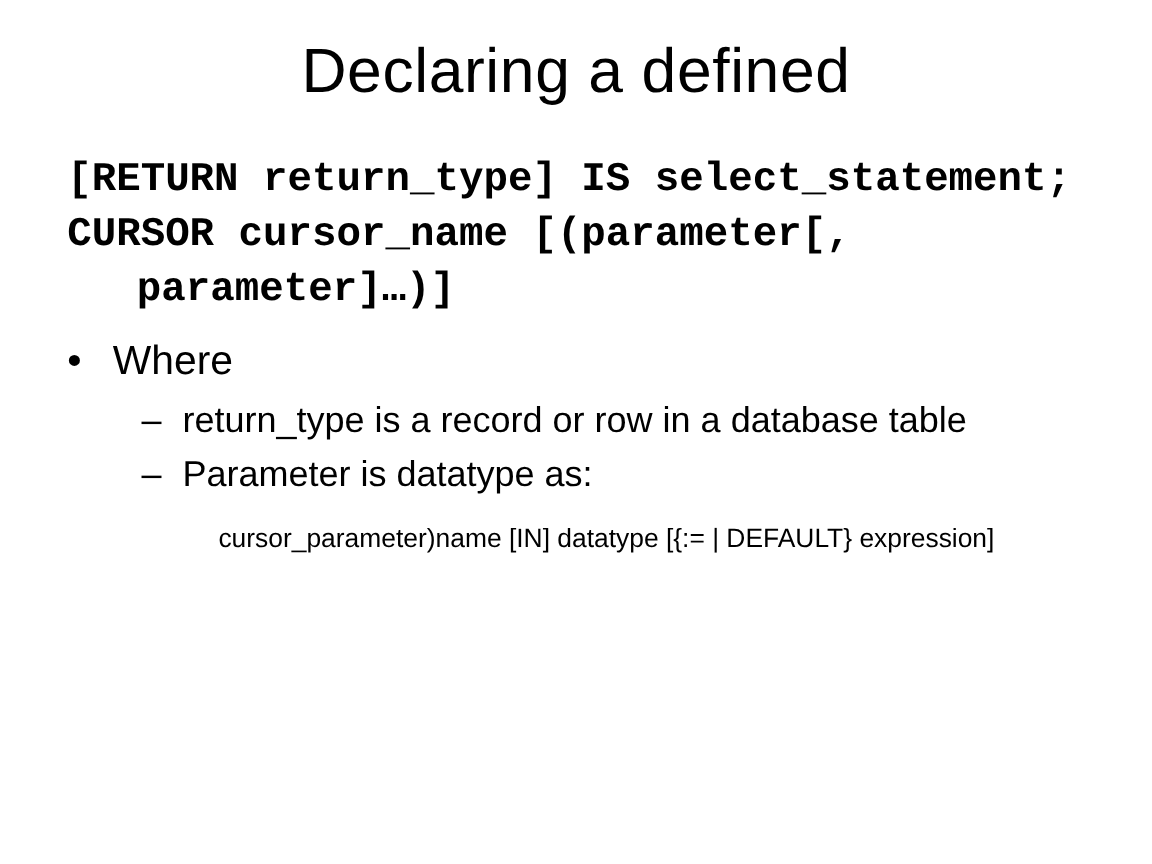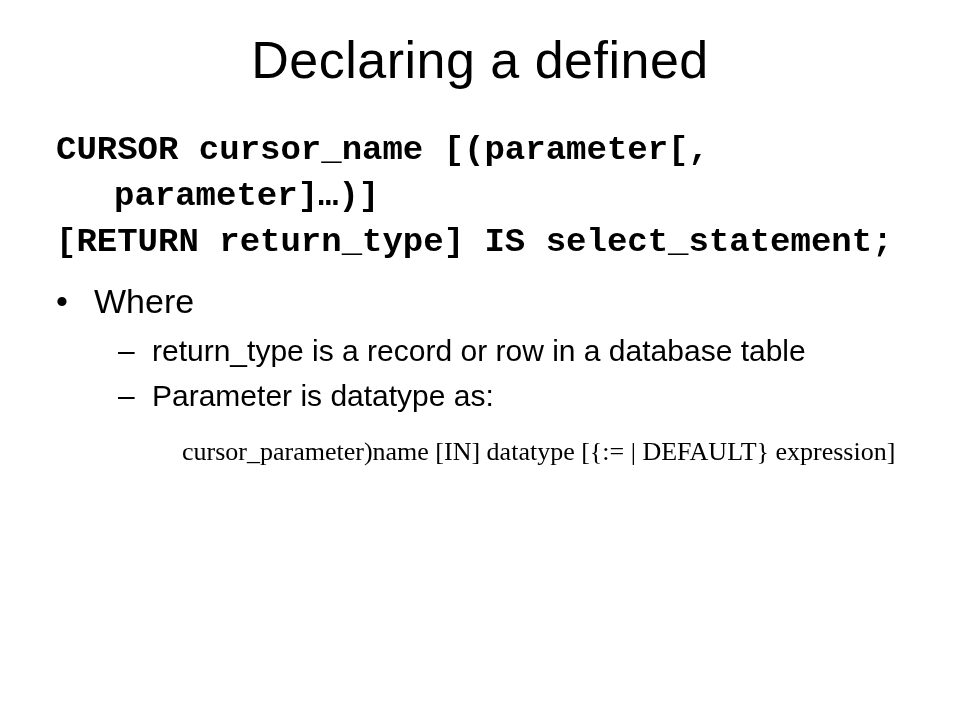--- a/index.html
+++ b/index.html
@@ -58,42 +58,42 @@
       font-size: 30px;
       line-height: 1.35;
       padding-left: 70px;
       margin-bottom: 4px;
     }
     .sub-mark {
       width: 34px;
       flex-shrink: 0;
     }
     .param-code {
-      font-family: Liberation Serif, serif;
-      font-size: 26px;
+      font-family: Liberation Sans, sans-serif;
+      font-size: 22px;
       line-height: 1.35;
       padding-left: 134px;
       margin-top: 18px;
     }
     .param-indent {
       display: block;
       padding-left: 62px;
       text-indent: -62px;
     }
   </style>
 </head>
 <body>
 
 <h1 class="title">Declaring a defined</h1>
 
 <div class="body-content">
 
   <div class="code-block">
+    <span class="code-indent">[RETURN return_type] IS select_statement;</span>
     <span class="code-indent">CURSOR cursor_name [(parameter[, parameter]…)]</span>
-    <span class="code-indent">[RETURN return_type] IS select_statement;</span>
   </div>
 
   <div class="bullet-row">
     <span class="bullet-mark">•</span>
     <span>Where</span>
   </div>
 
   <div class="sub-row">
     <span class="sub-mark">–</span>
     <span>return_type is a record or row in a database table</span>

